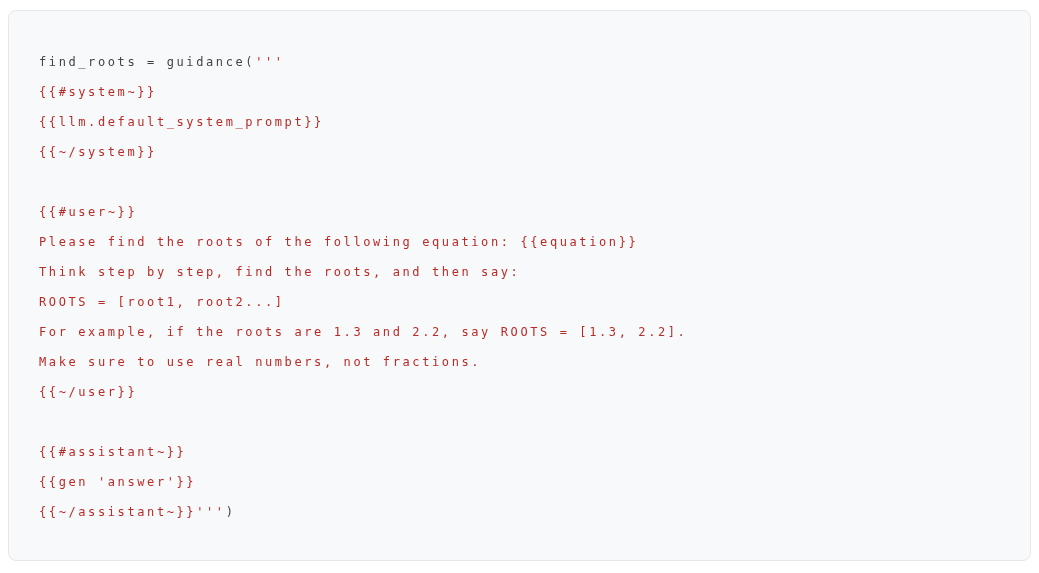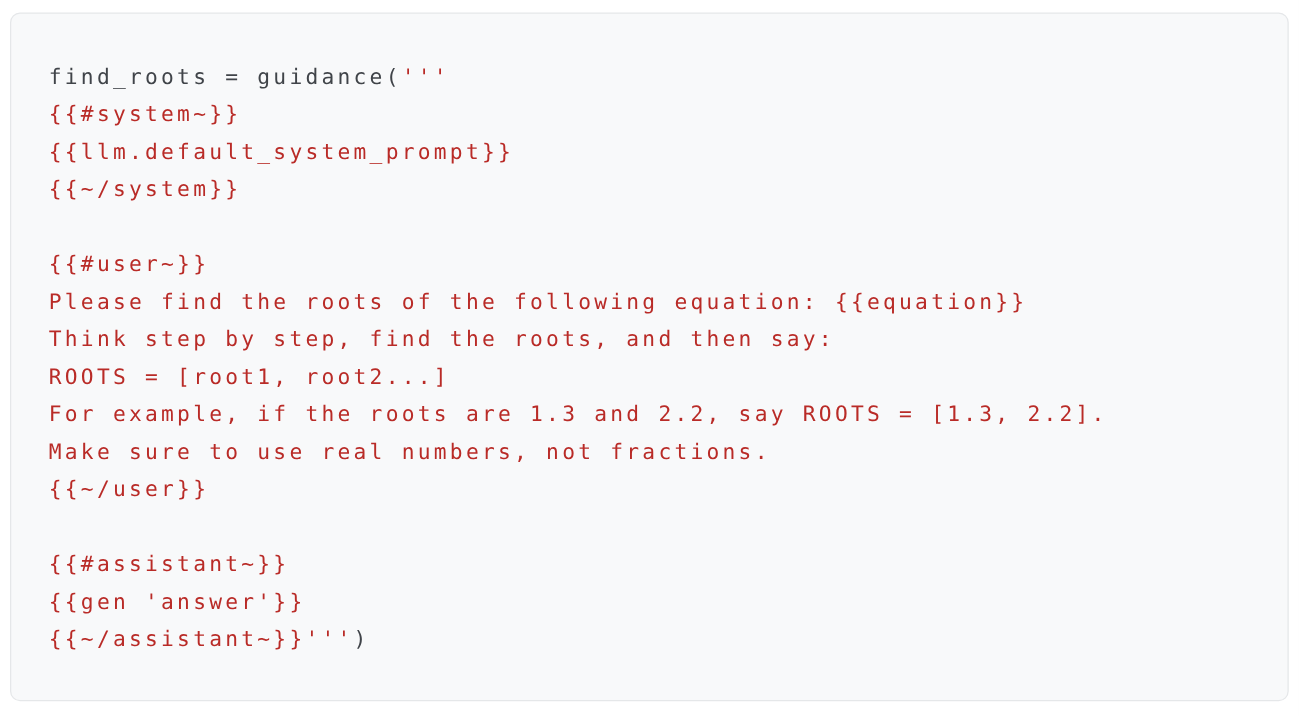--- a/index.html
+++ b/index.html
@@ -22,21 +22,21 @@
     height: 551px;
     box-sizing: border-box;
     background: var(--block-bg, #f8f9fa);
     border: 1px solid var(--block-border, #e5e7e9);
     border-radius: 8px;
     padding: 36px 30px;
     margin: 0;
     overflow: hidden;
   }
   .code-line {
-    font-size: 17px;
+    font-size: 12px;
     line-height: 30px;
     min-height: 30px;
     letter-spacing: 2.6px;
     white-space: pre;
   }
   .seg-plain  { color: var(--code-text, #404449); }
   .seg-string { color: var(--string-text, #b92b27); }
 </style>
 </head>
 <body>

